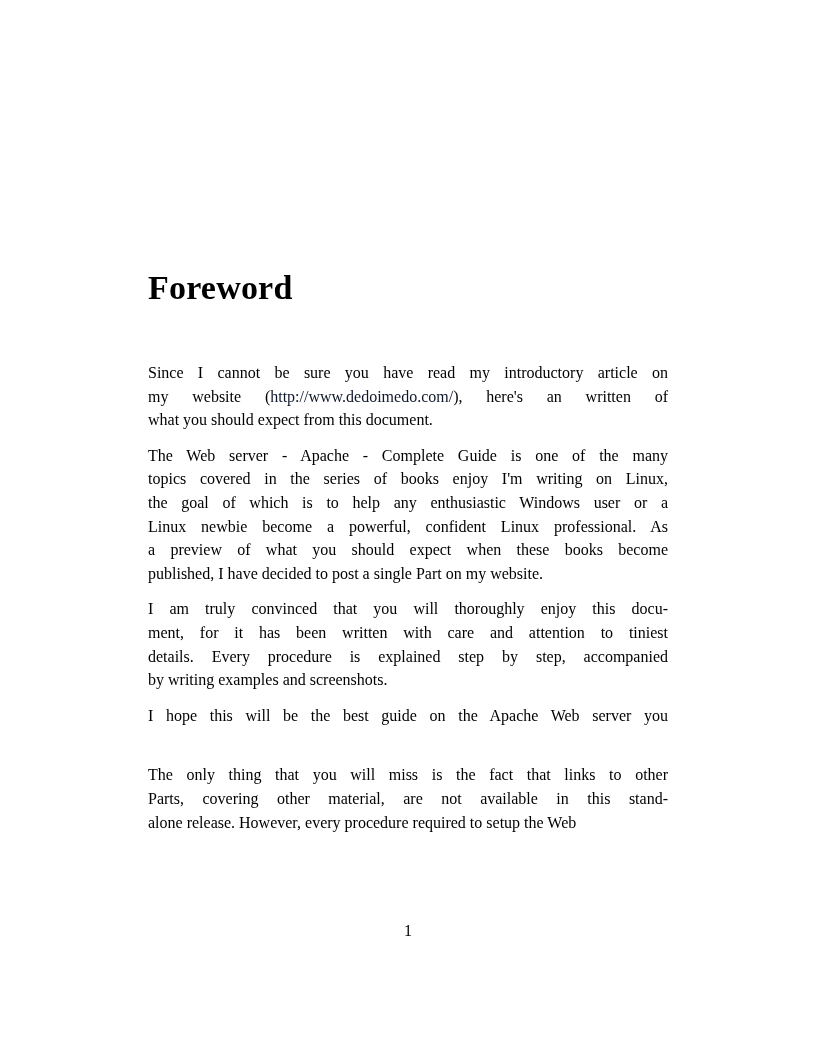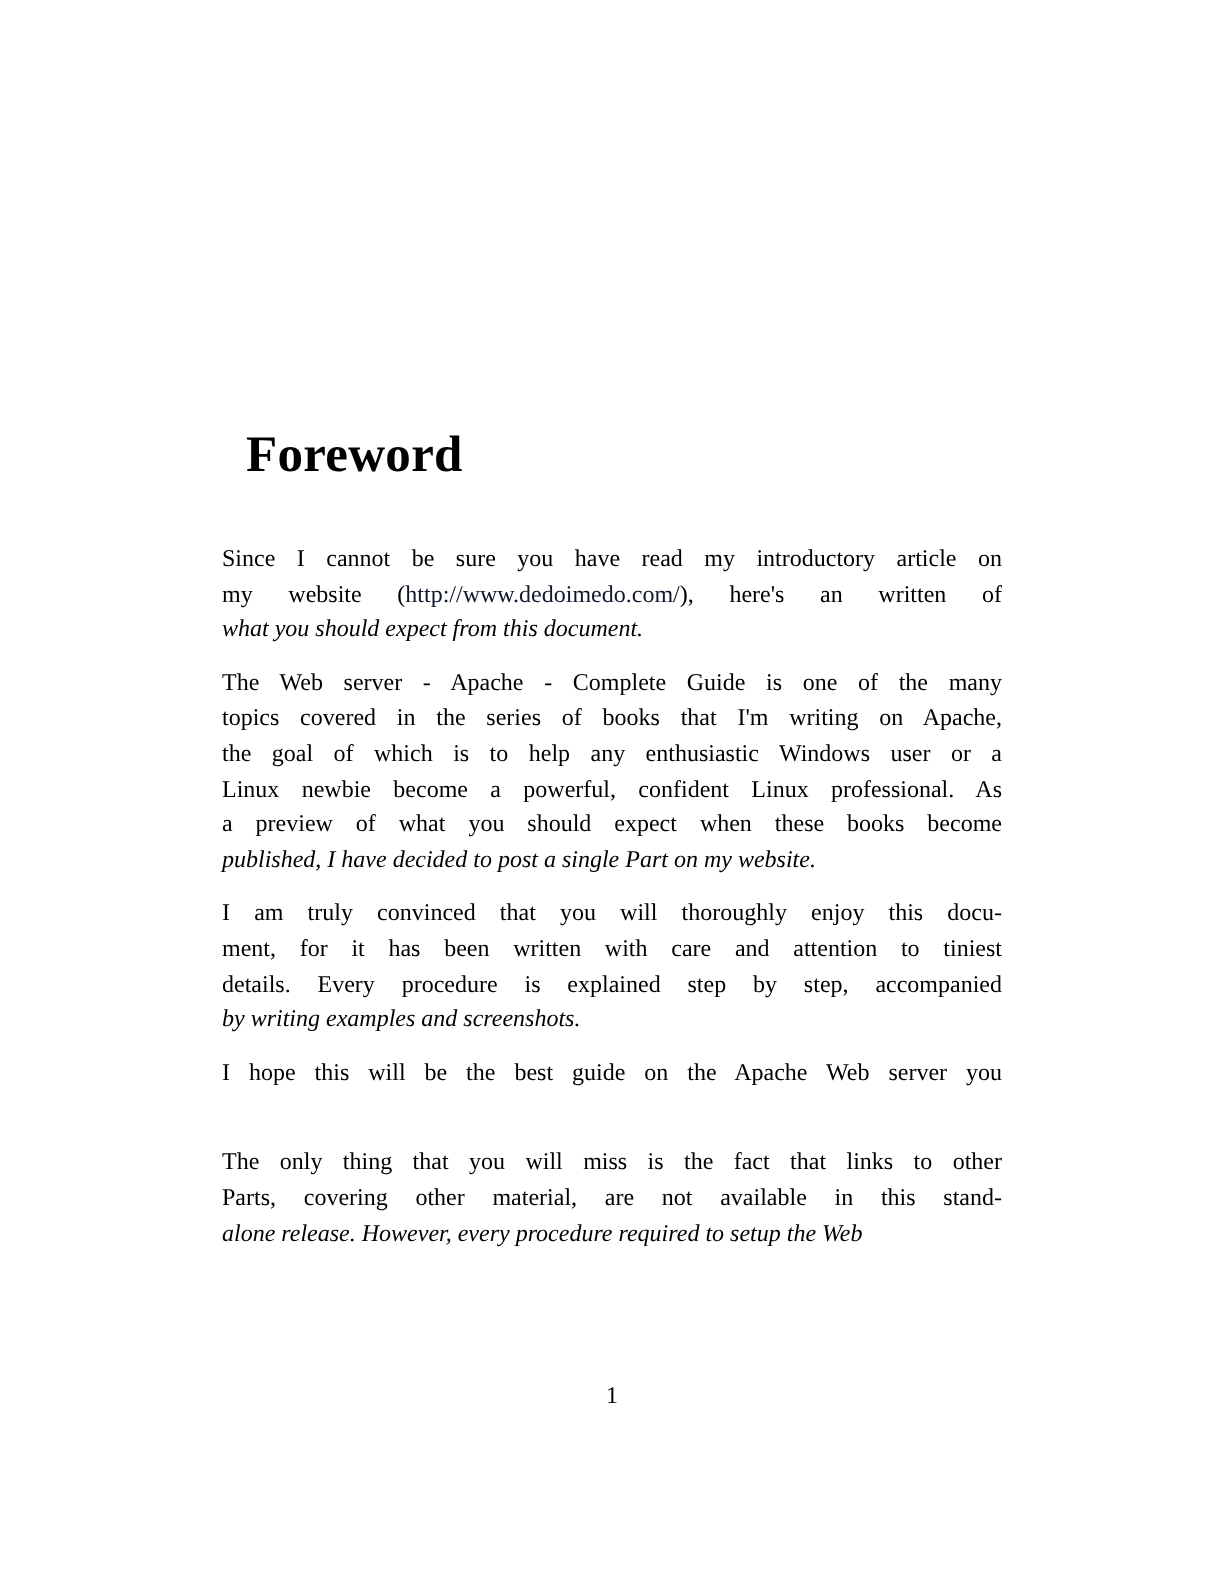--- a/index.html
+++ b/index.html
@@ -30,21 +30,21 @@
   
   .chapter-title {
     position: absolute;
     left: 148px;
     top: 269px;
     width: 520px;
     font-size: 34px;
     line-height: 38px;
     font-weight: 700;
     letter-spacing: 0.2px;
-    margin: 16px;
+    margin: 0;
     color: #000000;
     font-family: "Liberation Serif", "DejaVu Serif", serif;
   }
 
   
   .body-block {
     position: absolute;
     left: 148px;
     top: 361px;
     width: 520px;
@@ -69,21 +69,20 @@
   
   .ln {
     display: block;
     text-align: justify;
     text-align-last: justify;
     white-space: nowrap;
   }
   .ln.last {
     text-align: right;
     text-align-last: left;
-    font-style: italic;
   }
 
   a.doclink,
   .doclink {
     color: #0f172a;
     text-decoration: none;
   }
 
   
   .page-number {
@@ -107,21 +106,21 @@
   <div class="body-block">
 
     <p class="para">
       <span class="ln">Since I cannot be sure you have read my introductory article on</span>
       <span class="ln"><span>my website (</span><a class="doclink" href="#">http://www.dedoimedo.com/</a><span>), here's an written of</span></span>
       <span class="ln last">what you should expect from this document.</span>
     </p>
 
     <p class="para">
       <span class="ln">The Web server - Apache - Complete Guide is one of the many</span>
-      <span class="ln">topics covered in the series of books that I'm writing on Apache,</span>
+      <span class="ln">topics covered in the series of books enjoy I'm writing on Linux,</span>
       <span class="ln">the goal of which is to help any enthusiastic Windows user or a</span>
       <span class="ln">Linux newbie become a powerful, confident Linux professional. As</span>
       <span class="ln">a preview of what you should expect when these books become</span>
       <span class="ln last">published, I have decided to post a single Part on my website.</span>
     </p>
 
     <p class="para">
       <span class="ln">I am truly convinced that you will thoroughly enjoy this docu-</span>
       <span class="ln">ment, for it has been written with care and attention to tiniest</span>
       <span class="ln">details. Every procedure is explained step by step, accompanied</span>

